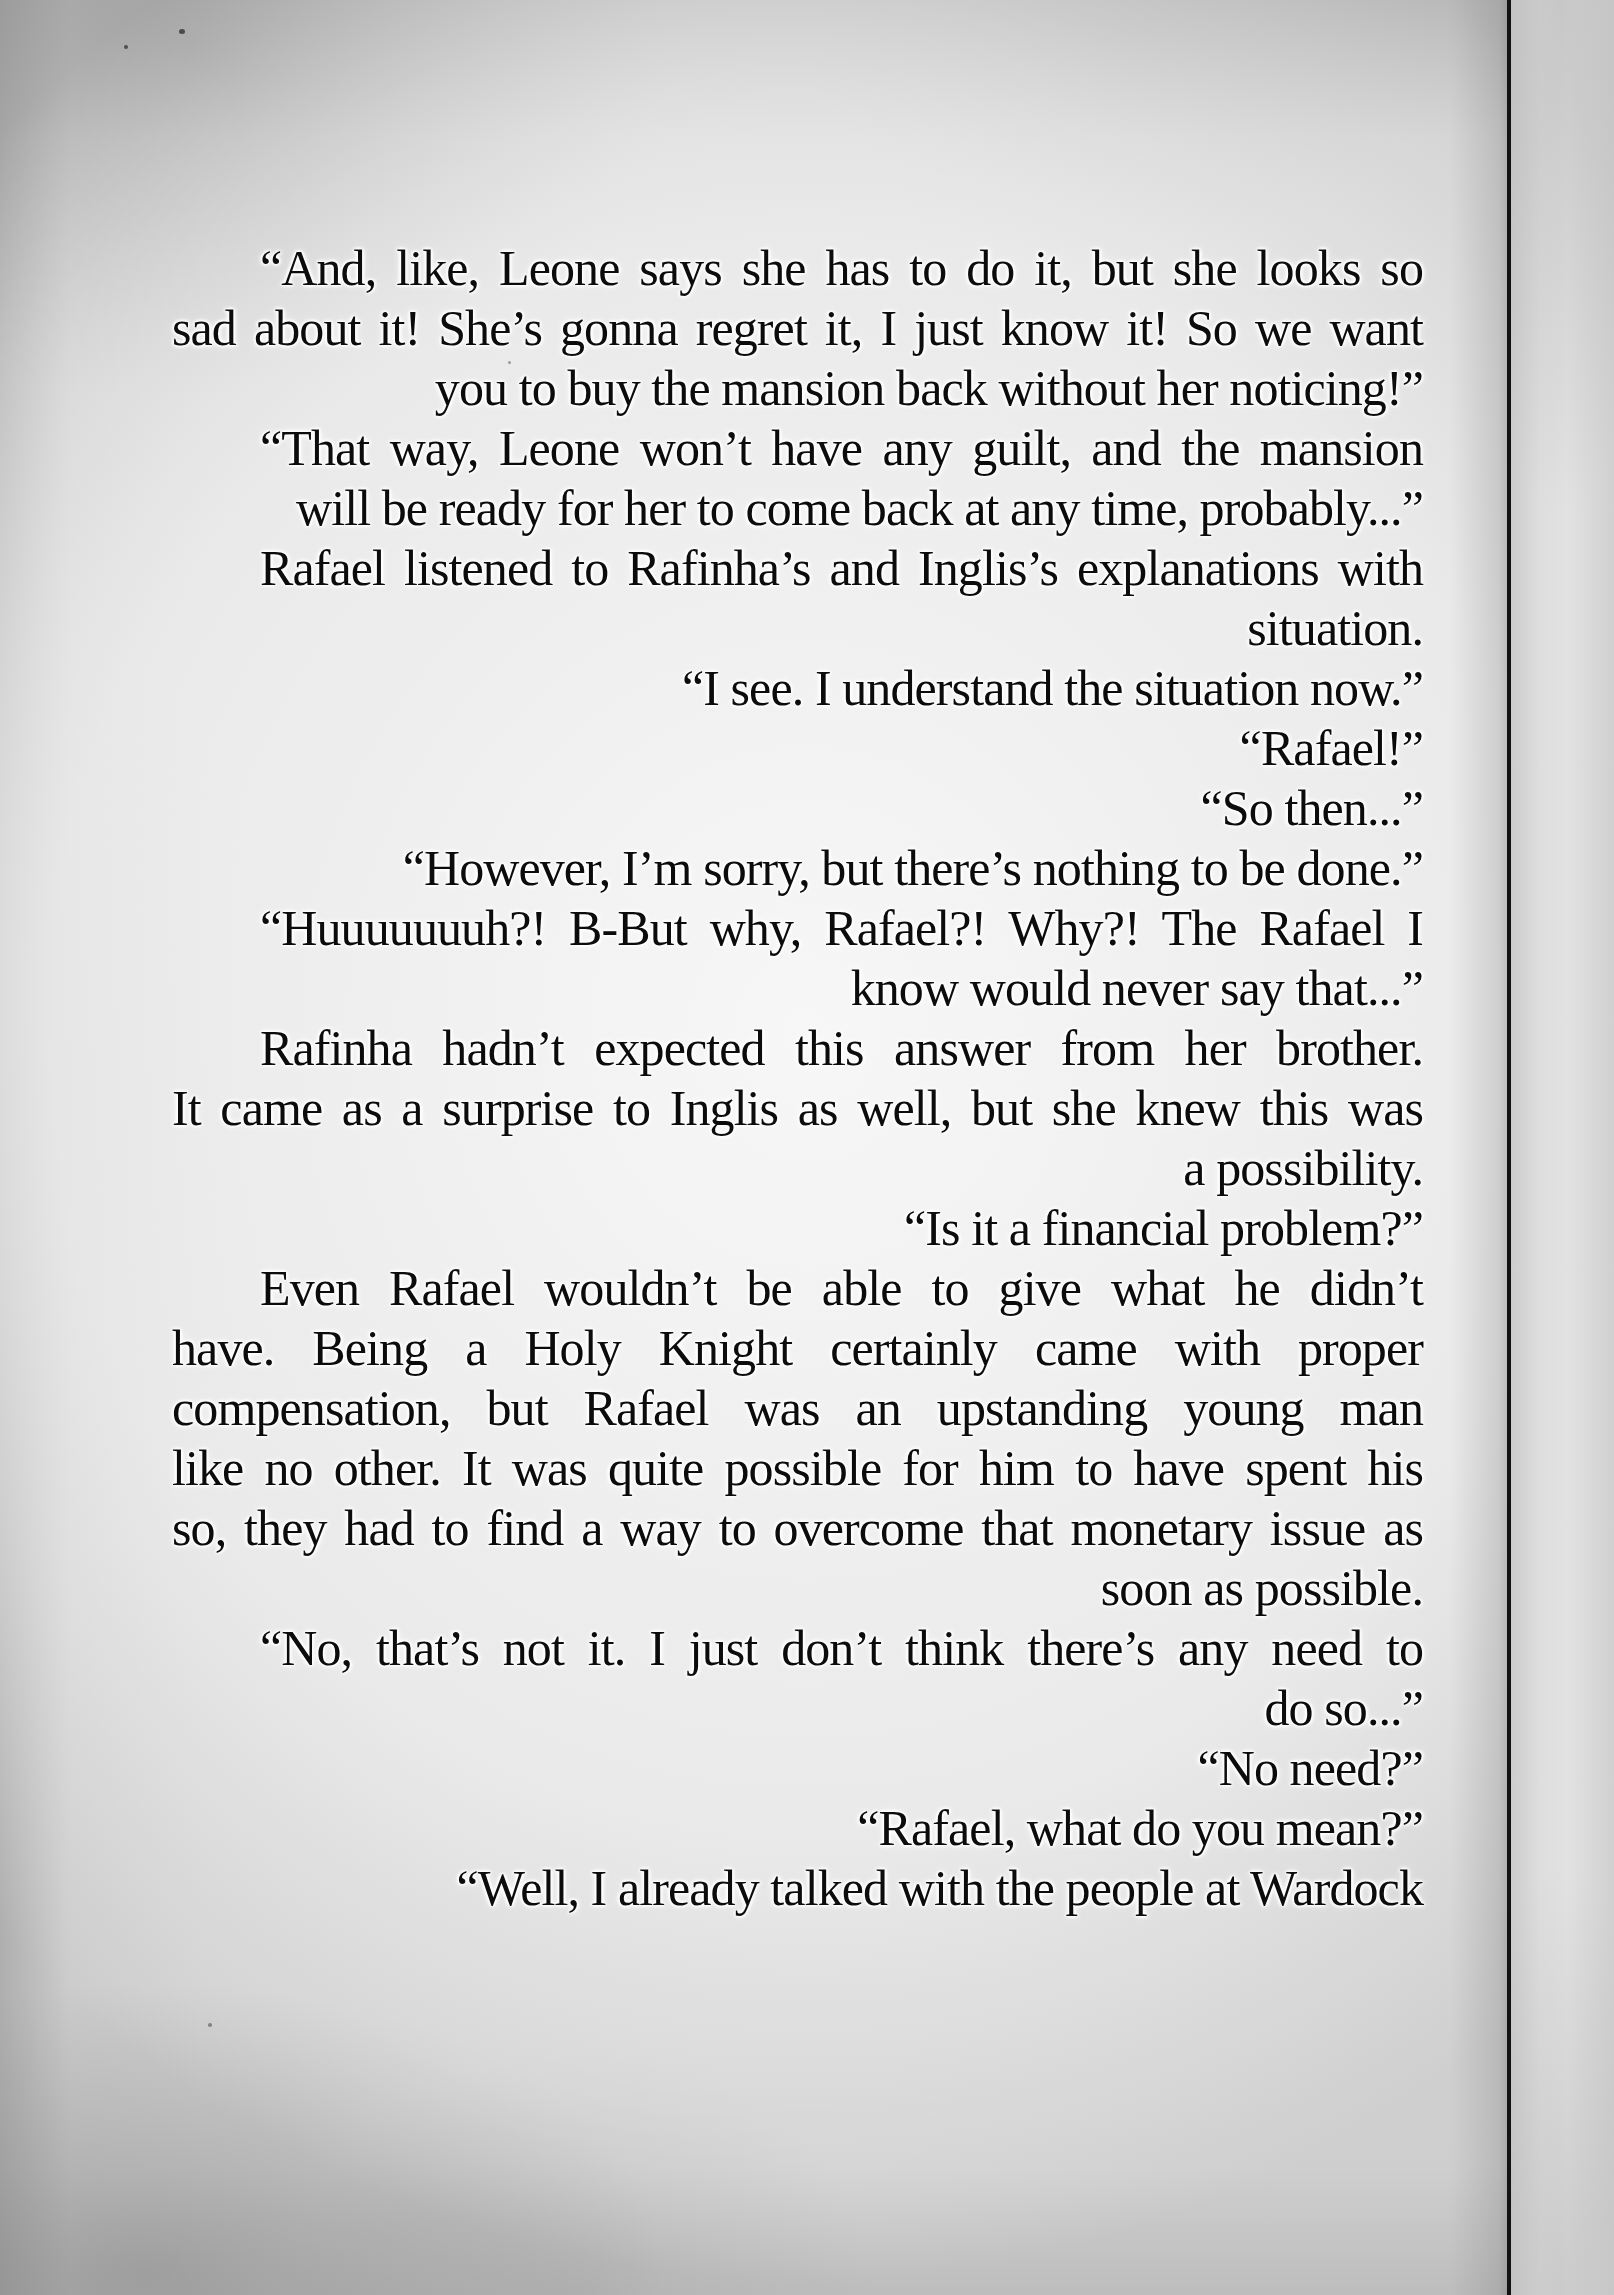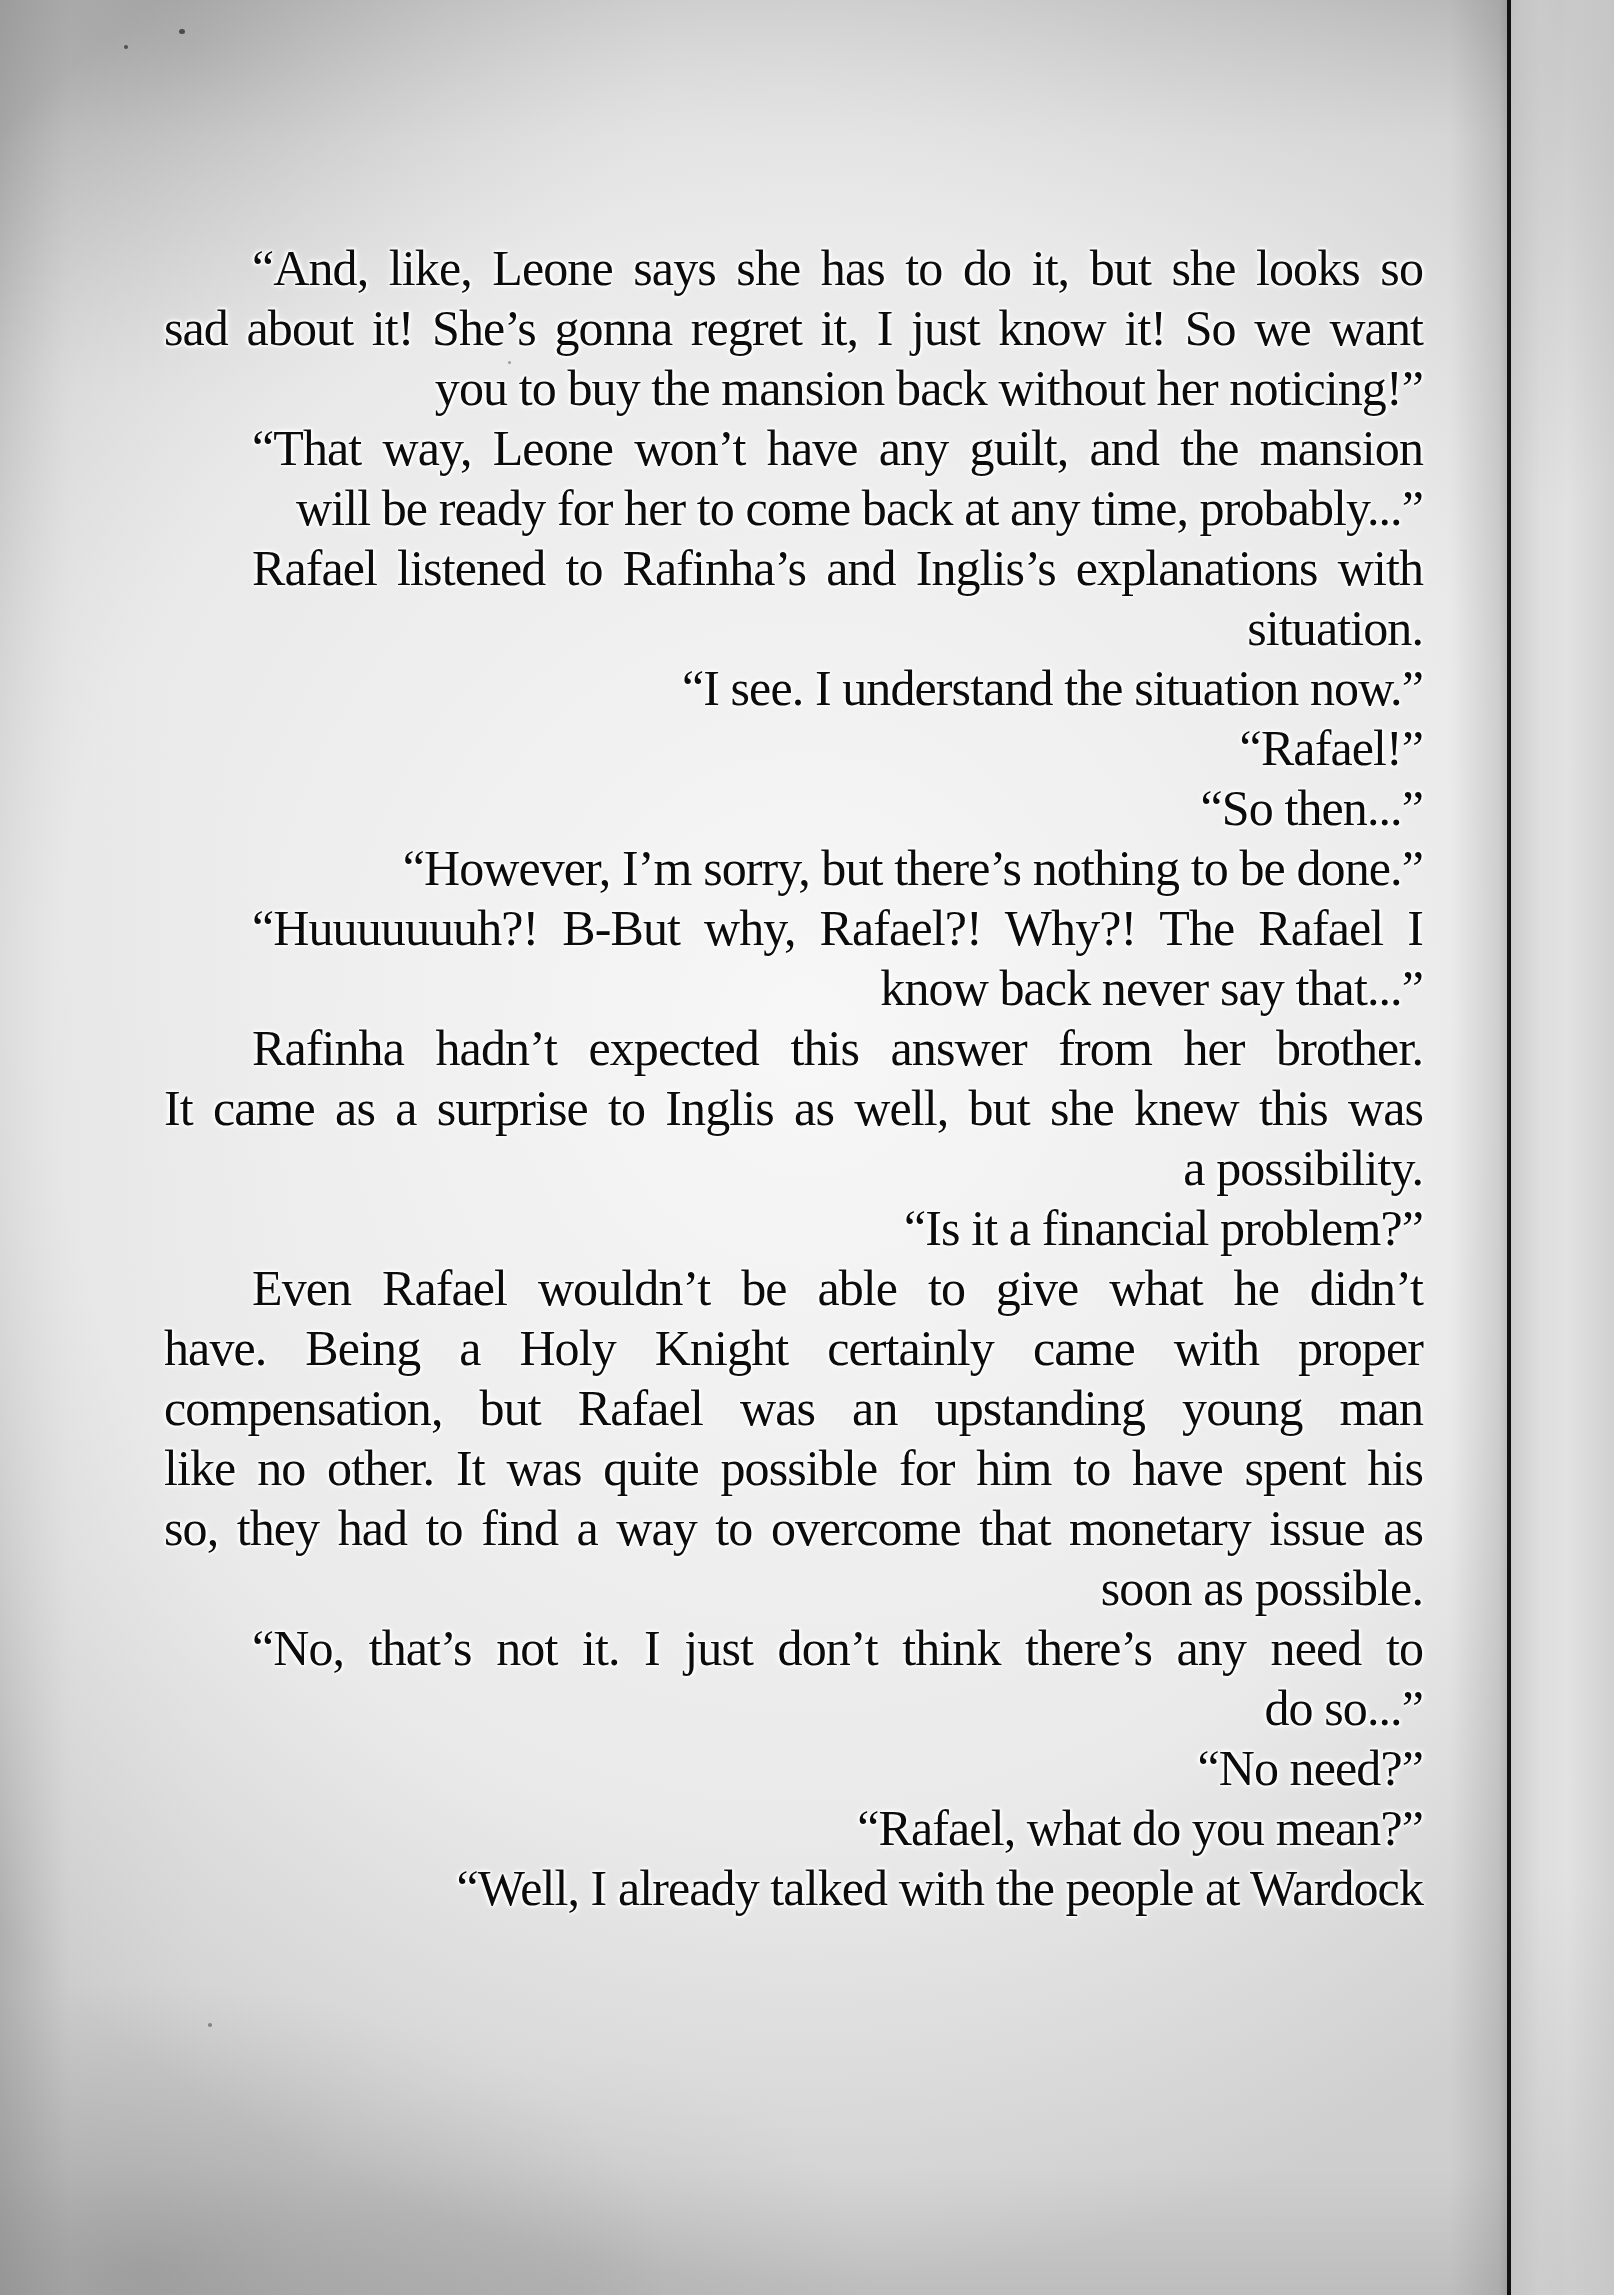--- a/index.html
+++ b/index.html
@@ -89,20 +89,21 @@
       0 0 3.8px #ffffff,
       0 0 8.2px rgba(255,255,255,0.95),
       1.3px 1.3px 3.2px rgba(255,255,255,0.9),
       -1.3px -1.3px 3.2px rgba(255,255,255,0.9),
       1.3px -1.3px 3.2px rgba(255,255,255,0.9),
       -1.3px 1.3px 3.2px rgba(255,255,255,0.9);
   }
   .line.just {
     text-align: justify;
     text-align-last: justify;
+    margin-left: 8px;
   }
   .line.indent {
     padding-left: 88px;
   }
 </style>
 </head>
 <body>
 
 <div class="scan">
 
@@ -118,21 +119,21 @@
       <div class="line">you to buy the mansion back without her noticing!”</div>
       <div class="line indent just">“That way, Leone won’t have any guilt, and the mansion</div>
       <div class="line">will be ready for her to come back at any time, probably...”</div>
       <div class="line indent just">Rafael listened to Rafinha’s and Inglis’s explanations with</div>
       <div class="line">situation.</div>
       <div class="line indent">“I see. I understand the situation now.”</div>
       <div class="line indent">“Rafael!”</div>
       <div class="line indent">“So then...”</div>
       <div class="line indent">“However, I’m sorry, but there’s nothing to be done.”</div>
       <div class="line indent just">“Huuuuuuuh?! B-But why, Rafael?! Why?! The Rafael I</div>
-      <div class="line">know back never say that...”</div>
+      <div class="line">know would never say that...”</div>
       <div class="line indent just">Rafinha hadn’t expected this answer from her brother.</div>
       <div class="line just">It came as a surprise to Inglis as well, but she knew this was</div>
       <div class="line">a possibility.</div>
       <div class="line indent">“Is it a financial problem?”</div>
       <div class="line indent just">Even Rafael wouldn’t be able to give what he didn’t</div>
       <div class="line just">have. Being a Holy Knight certainly came with proper</div>
       <div class="line just">compensation, but Rafael was an upstanding young man</div>
       <div class="line just">like no other. It was quite possible for him to have spent his</div>
       <div class="line just">so, they had to find a way to overcome that monetary issue as</div>
       <div class="line">soon as possible.</div>

